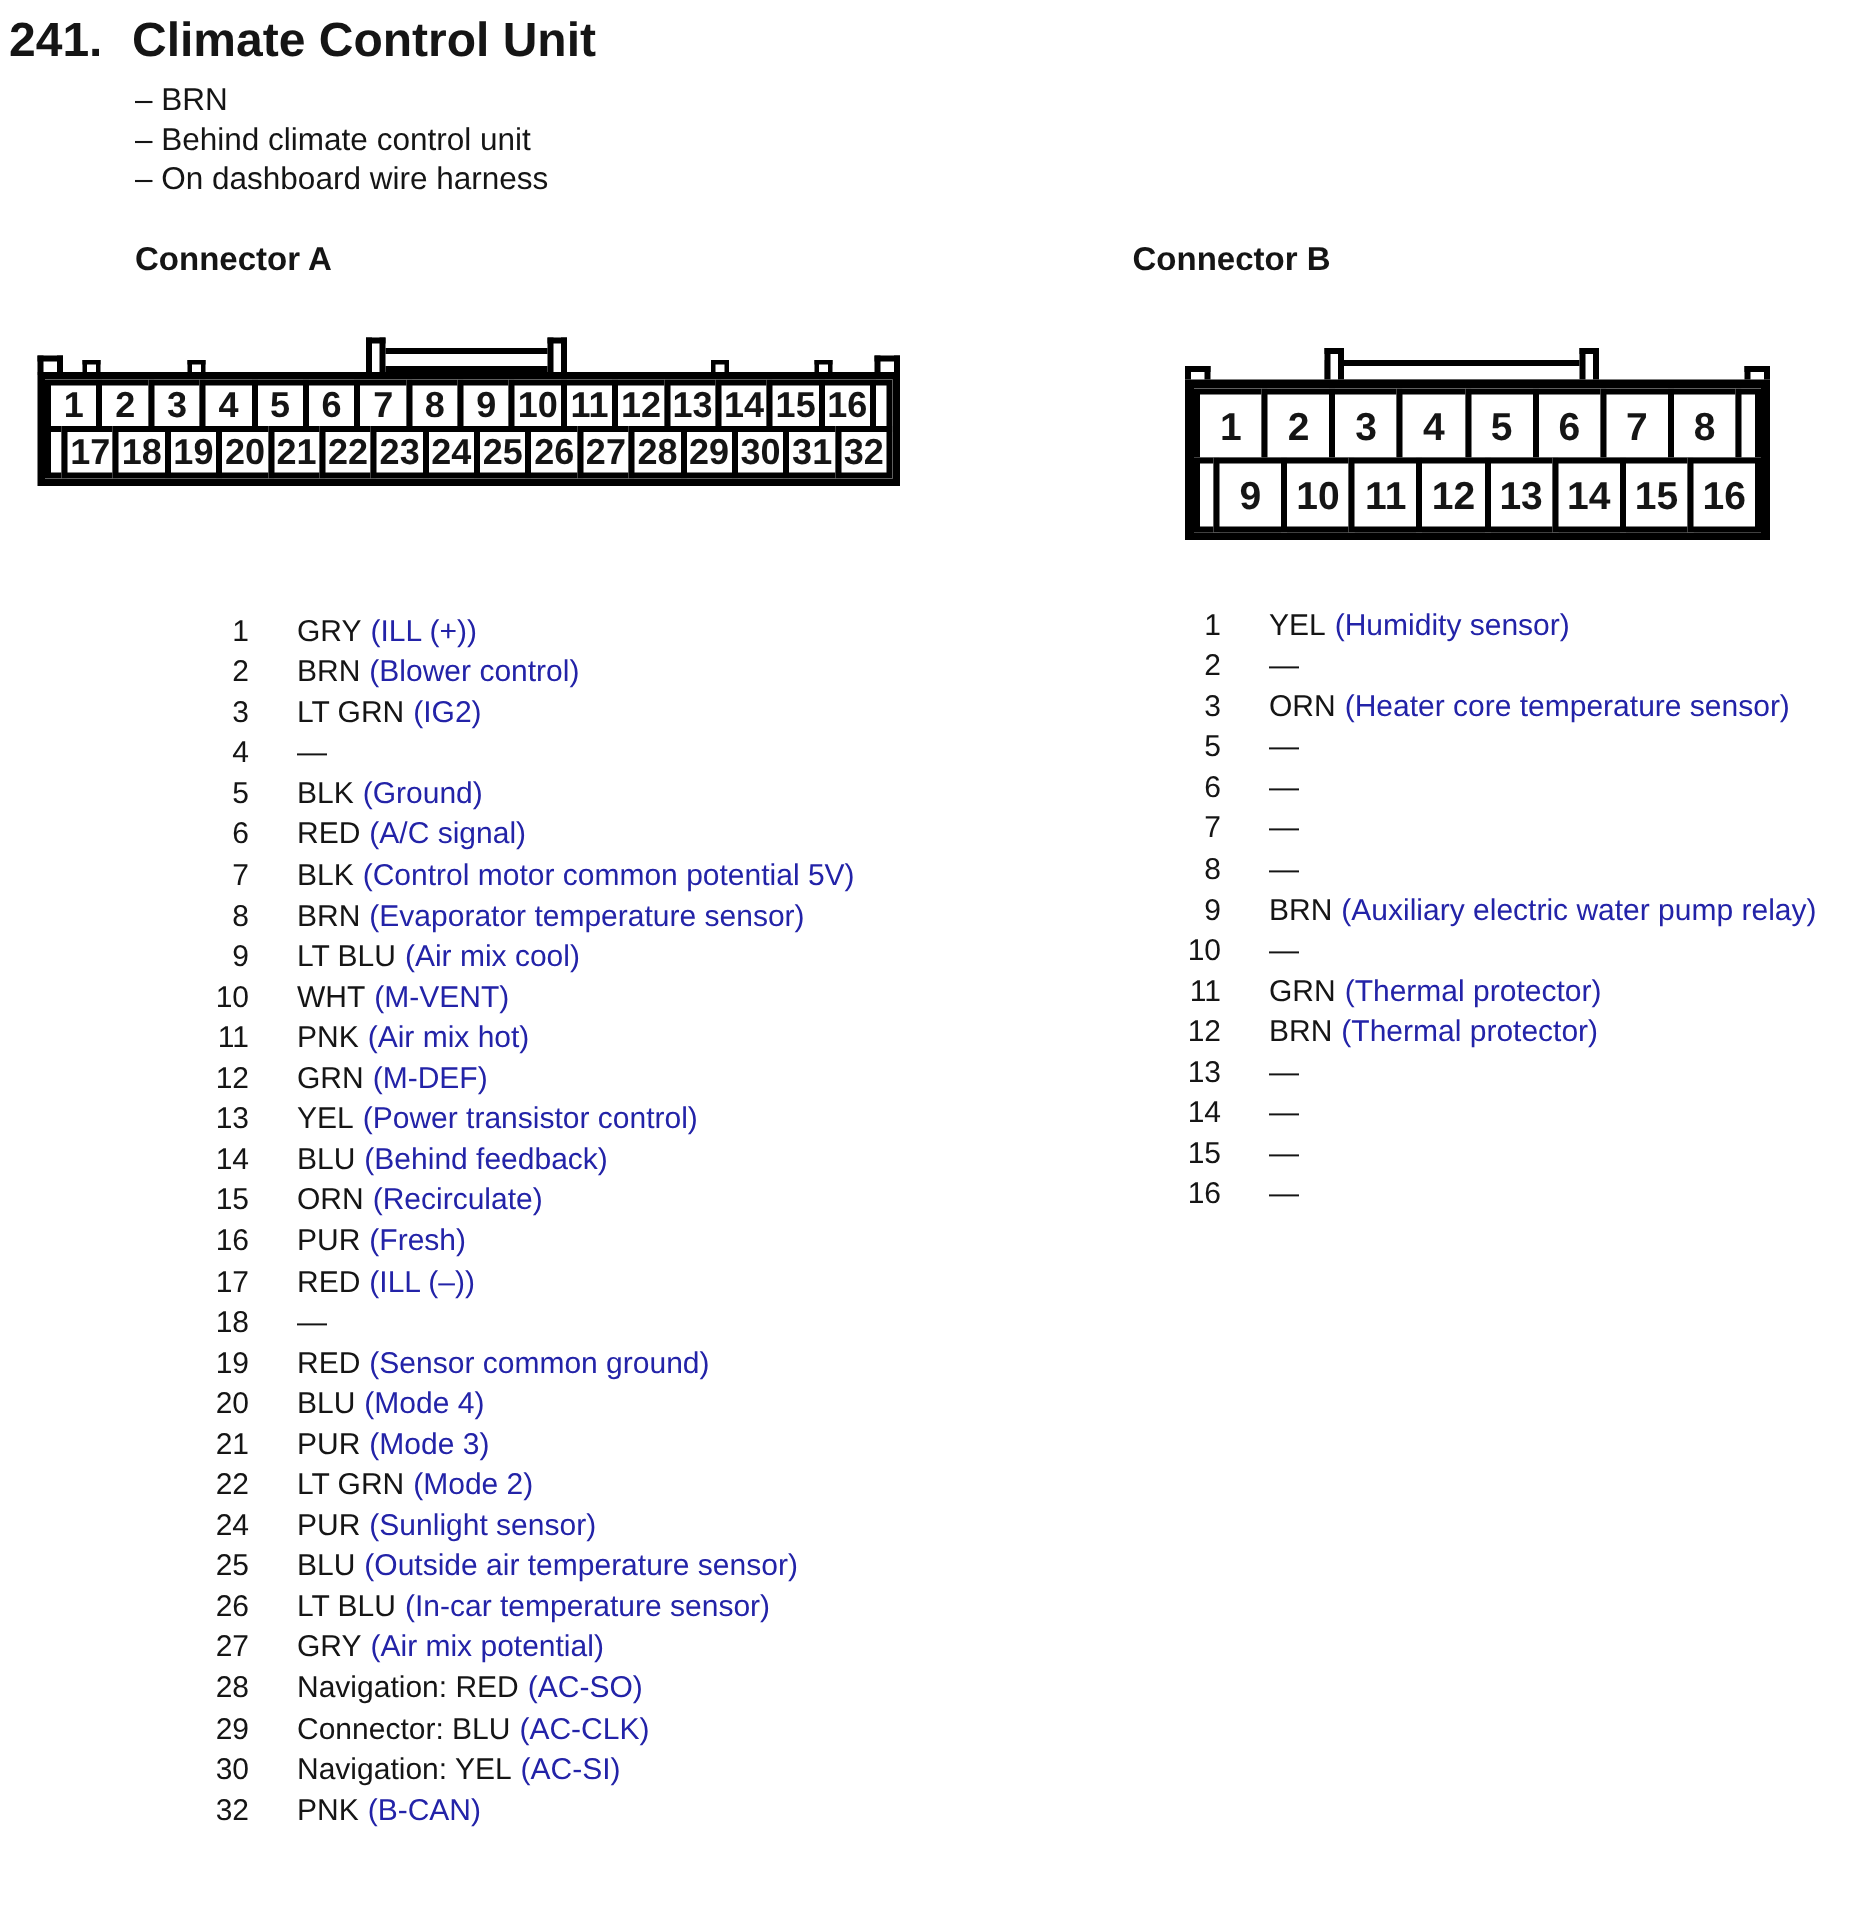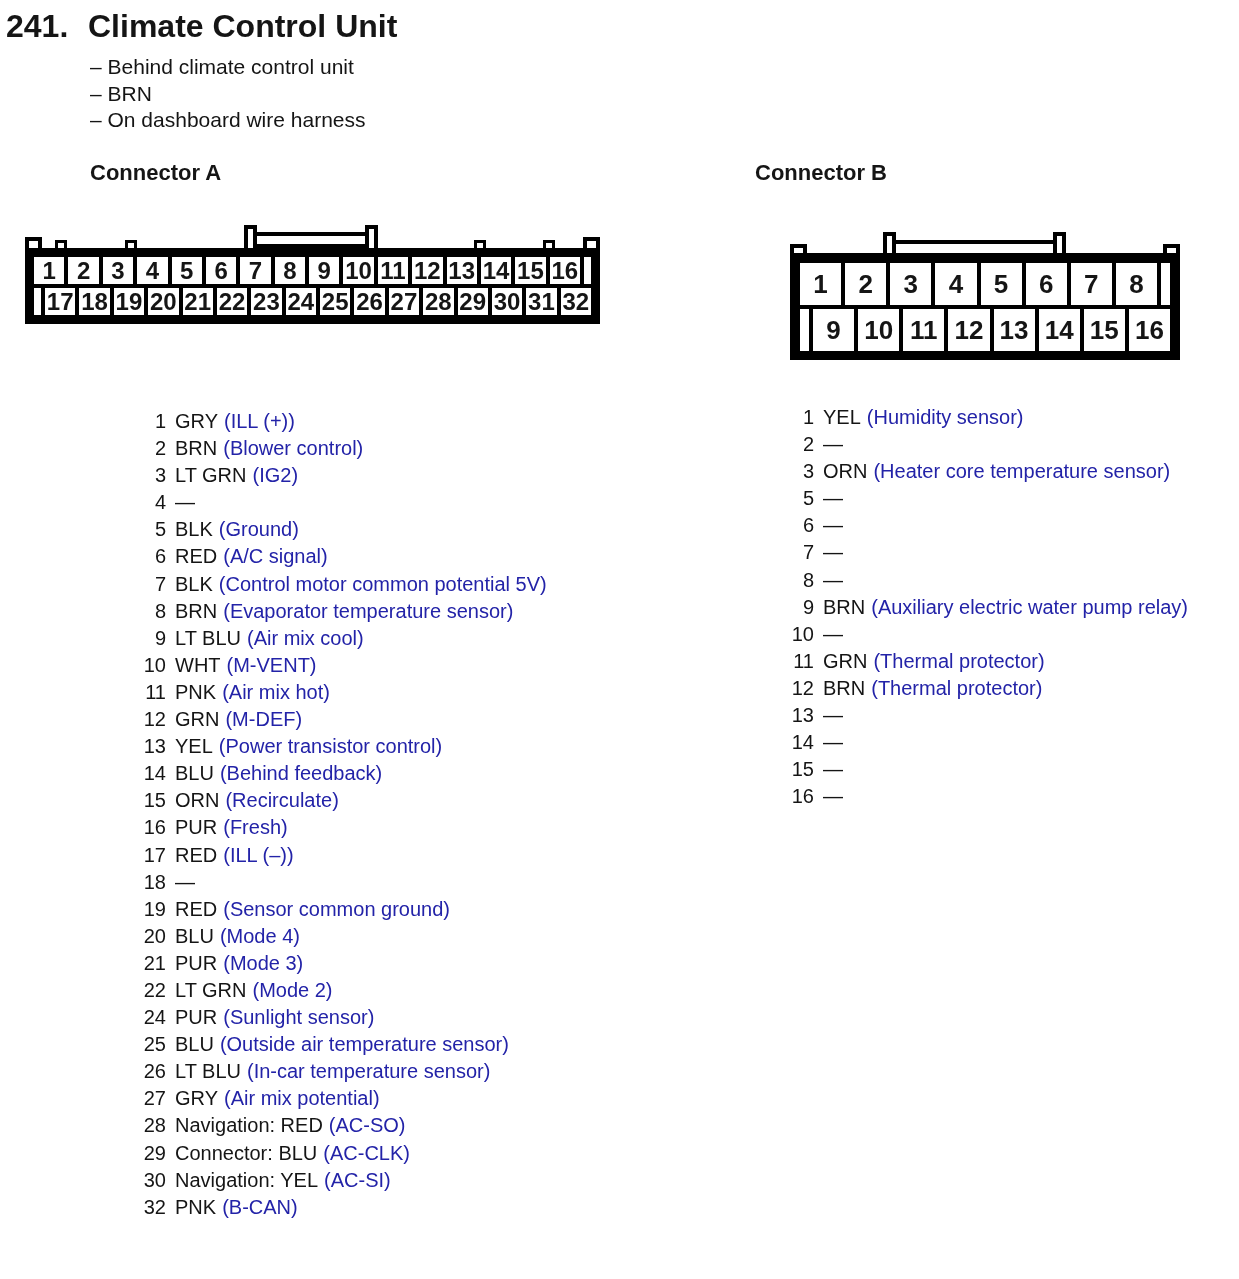--- a/index.html
+++ b/index.html
@@ -58,34 +58,34 @@
   .cells + .slot, .slot + .cells { margin-left:-4px; }
   .conn-a .pcell { font-size:24px; }
   .conn-b .pcell { font-size:26px; }
 
   
   .pin-list { position:absolute; font-size:20px; }
   .list-a { left:138px; top:408px; }
   .list-b { left:786px; top:404px; }
   .pin-row { height:27.1px; line-height:27.1px; white-space:nowrap; }
   .pin-num { display:inline-block; width:28px; text-align:right; margin-right:9px; }
-  .wire { margin-right:6px; }
+  .wire { margin-right:6px;margin-left:23px; }
   .sig { color:var(--blue); }
 </style>
 </head>
 <body>
 
 <div class="title-row">
   <span class="title-num">241.</span>
   <span class="title-text">Climate Control Unit</span>
 </div>
 <div class="notes">
+  <div class="note">– BRN</div>
+
   <div class="note">– Behind climate control unit</div>
-
-  <div class="note">– BRN</div>
 
   <div class="note">– On dashboard wire harness</div>
 </div>
 
 <div class="conn-heading heading-a">Connector A</div>
 <div class="conn-heading heading-b">Connector B</div>
 
 <div class="connector conn-a">
   <div class="clip-bar"></div>
   <div class="clip-post post-1"></div>

